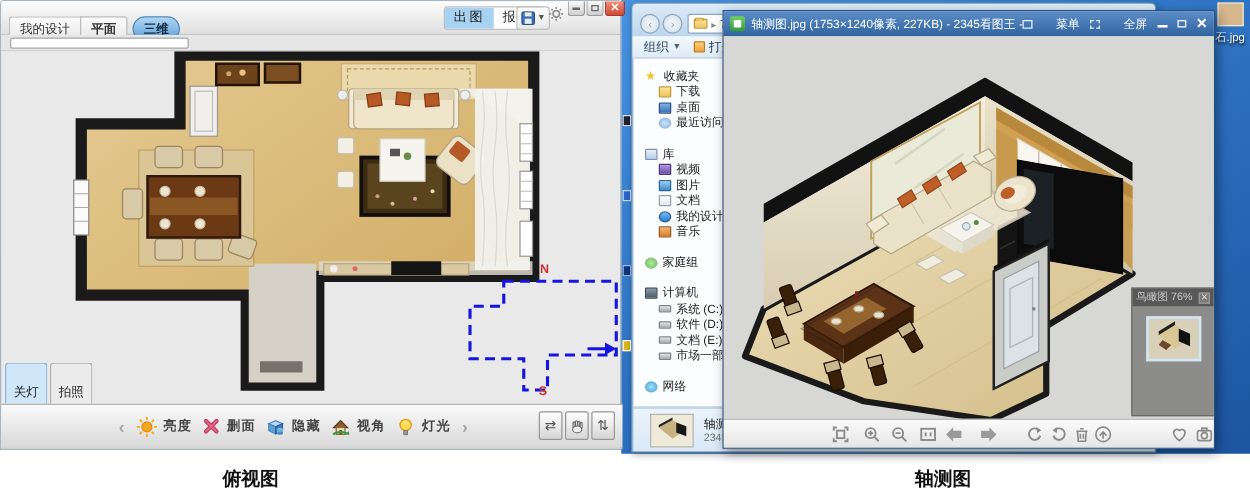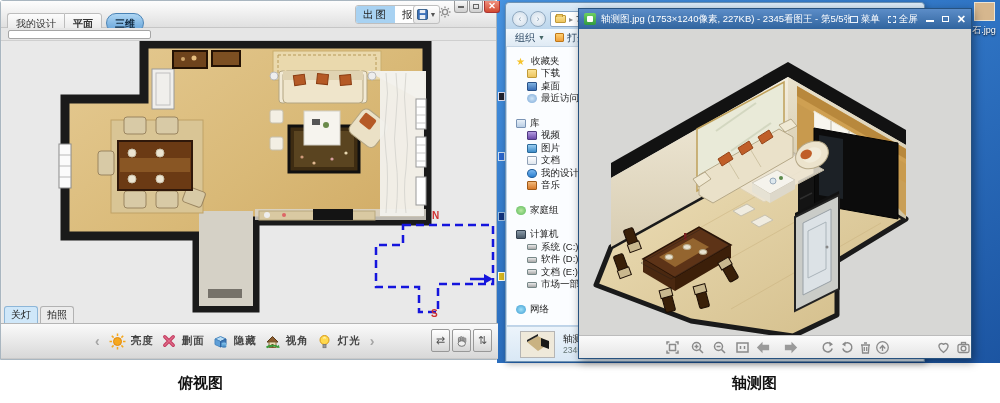--- a/index.html
+++ b/index.html
@@ -38,21 +38,21 @@
   .dw-subbar { position:absolute; left:0; top:27px; width:100%; height:13px;
     background:#e6e6e6; border-bottom:1px solid #cfcfcf; }
   .dw-combo { position:absolute; left:7px; top:2px; width:143px; height:9px;
     background:#fff; border:1px solid #a5a5a5; border-radius:2px; }
   .dw-canvas { position:absolute; left:1px; top:40px; width:494px; height:282px;
     background:#e9e9e9; overflow:hidden; }
   .compass { position:absolute; font-size:10px; font-weight:bold; color:#cf2f2f; }
   .compass.n { left:430px; top:169px; }
   .compass.s { left:429px; top:267px; }
   .dw-viewtabs { position:absolute; left:2px; bottom:0; display:flex; }
-  .vtab { height:17px; line-height:16px; padding:0 6px; font-size:10px; color:#222;
+  .vtab { height:17px; line-height:16px; padding:16px 6px; font-size:10px; color:#222;
     background:#ececec; border:1px solid #b2b2b2; border-bottom:none; border-radius:3px 3px 0 0; margin-right:2px;font-family:Liberation Serif, serif; }
   .vtab.active { background:#cfe7f9; border-color:#8db6d8; }
   .dw-toolbar { position:absolute; left:0; top:322px; width:497px; height:36px;
     background:linear-gradient(#fafafa,#d8d8d8); border-top:1px solid #b5b5b5; border-bottom:1px solid #c9c9c9; }
   .tool-strip { position:absolute; left:92px; top:0; height:34px; display:flex; align-items:center; gap:7px; }
   .chev { font-size:14px; font-weight:bold; color:#a5a5a5; padding:0 2px; }
   .tool-item { display:flex; align-items:center; gap:5px; }
   .tool-item .tlabel { font-size:10.5px; font-weight:bold; color:#454545; letter-spacing:1px; }
   .dw-navbtns { position:absolute; right:6px; top:5px; display:flex; gap:2px; }
   .nav-mini { width:19px; height:23px; border:1px solid #989898; border-radius:2px;
@@ -120,21 +120,21 @@
   
   .viewer-window { position:absolute; left:578px; top:8px; width:394px; height:351px;
     background:#d7d7d5; border:1px solid #27527f; box-shadow:2px 3px 9px rgba(0,0,0,.4); }
   .vw-titlebar { position:absolute; left:0; top:0; width:100%; height:20px;
     background:linear-gradient(#5c8dc8,#30649e); display:flex; align-items:center; padding:0 5px; }
   .vw-appicon { width:12px; height:12px; background:linear-gradient(#6fd060,#2f9a40); border-radius:2px;
     flex:none; position:relative; }
   .vw-appicon:before { content:""; position:absolute; left:3px; top:3px; width:6px; height:6px; background:#fff; border-radius:1px; }
   .vw-title { flex:1; margin-left:5px; font-size:9.5px; color:#fff; white-space:nowrap; overflow:hidden; }
   .vw-controls { display:flex; align-items:center; gap:8px; color:#fff; font-size:9.5px; flex:none; }
-  .vw-ctrl { display:flex; align-items:center; gap:3px; }
+  .vw-ctrl { display:flex; align-items:center; gap:19px; }
   .mini-sq { width:8px; height:7px; border:1px solid #e8f0fa; }
   .mini-fs { width:8px; height:7px; border:1px dashed #e8f0fa; }
   .vw-minbar { width:8px; height:2px; background:#fff; margin-top:4px; }
   .vw-maxbox { width:7px; height:6px; border:1px solid #fff; }
   .vw-close { font-size:11px; font-weight:bold; line-height:1; }
   .vw-content { position:absolute; left:0; top:20px; right:0; bottom:23px; background:#d7d7d5; overflow:hidden; }
   .navigator { position:absolute; left:326px; top:201px; width:67px; height:103px;
     background:#8c8c8a; border:1px solid #6a6a6a; }
   .nav-head { height:14px; background:#585858; color:#c9c9c9; font-size:8.5px;
     display:flex; align-items:center; justify-content:space-between; padding:0 3px; }
@@ -392,20 +392,34 @@
               <rect x="-6" y="0" width="12" height="8" fill="#c9b88e"></rect>
             </g>
           <g transform="translate(146,236) rotate(150)">
               <rect x="-5" y="-15" width="10" height="16" rx="2"></rect>
               <rect x="-6" y="0" width="12" height="8" fill="#c9b88e"></rect>
             </g>
         </g>
         <polygon points="60,232 120,198 148,214 90,248" fill="none" stroke="#1a1a1a" stroke-width="1" opacity="0.35"></polygon>
       </svg>
 
+      <div class="navigator">
+        <div class="nav-head">
+          <span>鸟瞰图 76%</span>
+          <span class="nav-close">✕</span>
+        </div>
+        <div class="nav-thumb">
+          <svg width="40" height="32" viewBox="0 0 40 32">
+            <polygon points="8,13 21,5 35,14 21,24" fill="#d8c694"></polygon>
+            <polygon points="8,13 21,5 21,2 8,10" fill="#222"></polygon>
+            <polygon points="24,8 33,12 33,22 24,18" fill="#111"></polygon>
+            <polygon points="11,17 18,21 14,25 8,21" fill="#6a4a28"></polygon>
+          </svg>
+        </div>
+      </div>
     </div>
 
     <div class="vw-toolbar">
       <span class="vt" style="left:85px">
         <svg width="15" height="15" viewBox="0 0 15 15" fill="none" stroke="#8a8a8a" stroke-width="1.5">
           <path d="M2,4.5 V2 H4.5 M10.5,2 H13 V4.5 M13,10.5 V13 H10.5 M4.5,13 H2 V10.5"></path>
             <rect x="4.5" y="4.5" width="6" height="6"></rect>
         </svg>
         </span>
       <span class="vt" style="left:110px">

